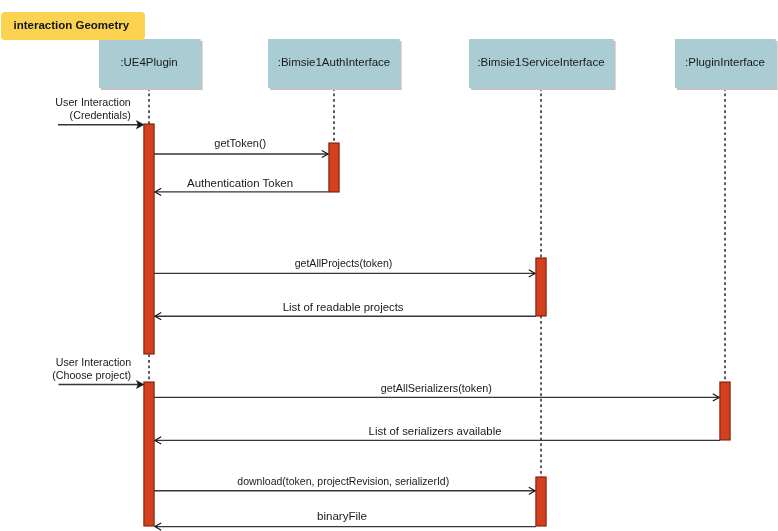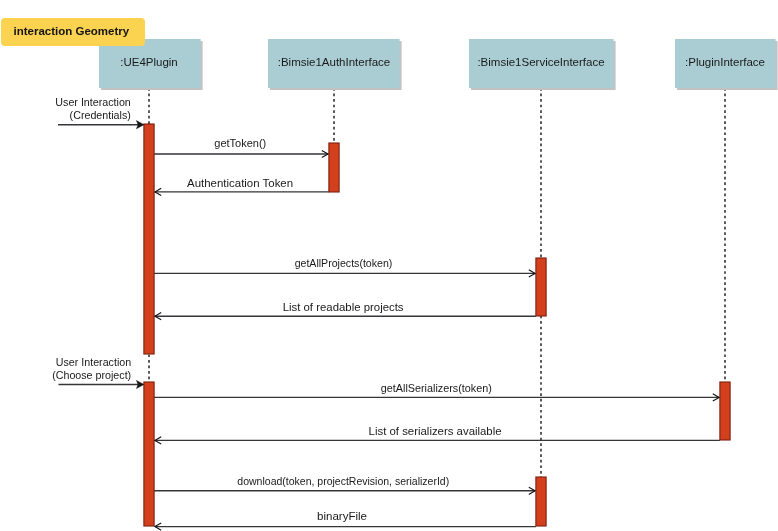--- a/index.html
+++ b/index.html
@@ -2,21 +2,21 @@
 <html><head>
 <meta charset="utf-8">
 <title>Interaction Geometry Sequence Diagram</title>
 <style>
   html,body{margin:0;padding:0;background:#ffffff;}
   body{width:778px;height:531px;overflow:hidden;
        font-family:"Liberation Sans",sans-serif;-webkit-font-smoothing:antialiased;}
   #stage{position:relative;width:778px;height:531px;background:#fff;}
   svg{display:block;position:absolute;left:0;top:0;}
   .frame-label{
-    position:absolute;left:1px;top:18px;width:143.5px;height:27.5px;
+    position:absolute;left:1px;top:12px;width:143.5px;height:27.5px;
     background:#FCD351;border-radius:4px;
     box-sizing:border-box;
   }
   .frame-label span{
     position:absolute;left:12.5px;top:0;height:27.5px;line-height:26.1px;
     font-weight:bold;font-size:11.5px;color:#141414;white-space:nowrap;
   }
 </style>
 </head>
 <body>

